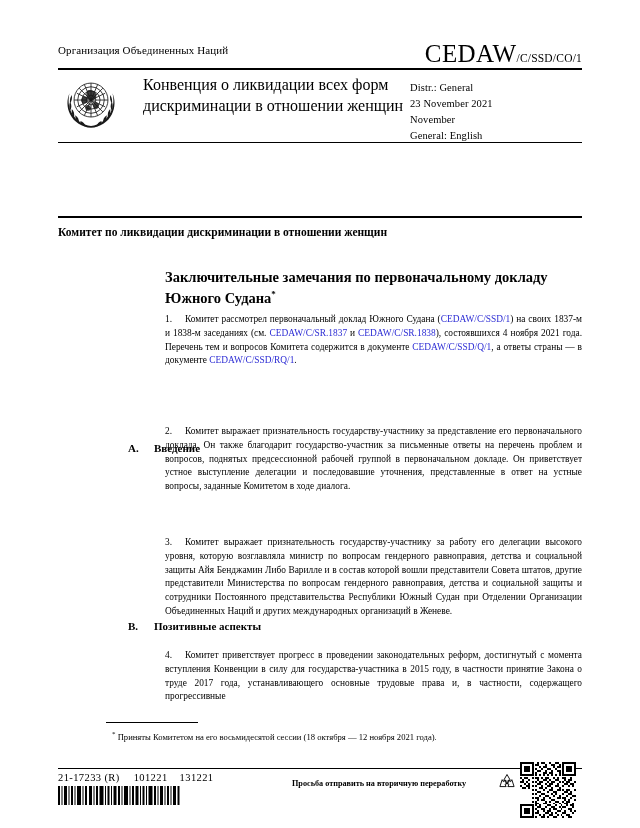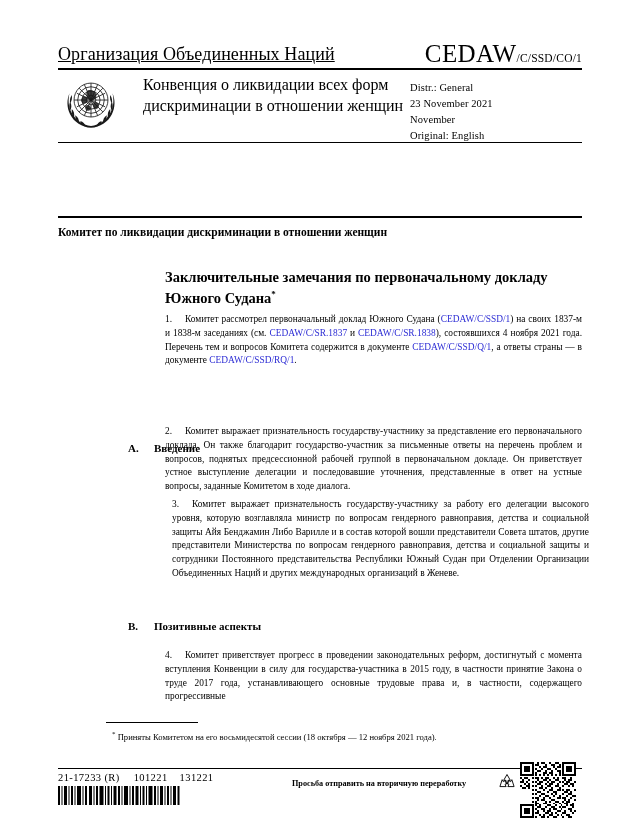--- a/index.html
+++ b/index.html
@@ -23,25 +23,24 @@
   }
 
   
   .masthead {
     position: absolute;
     left: 58px;
     top: 44px;
     width: 524px;
   }
   .org-line {
-    font-size: 18px;
+    font-size: 11px;
     letter-spacing: 0.1px;
-    padding-bottom: 3px;
+    padding-bottom: 12px;
     white-space: nowrap;
-    text-decoration: underline;
   }
   .symbol-line {
     position: absolute;
     right: 0;
     top: -4px;
     text-align: right;
     white-space: nowrap;
   }
   .symbol-main {
     font-size: 25px;
@@ -277,21 +276,21 @@
           <path d="M42 48 C46 47 50 50 50 54 C49 58 45 59 42 57 C39 55 39 50 42 48 Z"></path>
         </g>
       </svg>
 
       <div class="conv-title">Конвенция о ликвидации всех форм дискриминации в отношении женщин</div>
 
       <div class="distr-block">
         <div>Distr.: General</div>
         <div>23 November 2021</div>
         <div>November</div>
-        <div>Original: English</div>
+        <div>General: English</div>
       </div>
     </div>
 
     <div class="rule-thin-bottom"></div>
   </div>
 
   <div class="committee-rule"></div>
   <div class="committee-name">Комитет по ликвидации дискриминации в отношении женщин</div>
 
   <div class="doc-title">
@@ -303,21 +302,21 @@
   </div>
 
   <div class="section-head" style="left:128px; top:396px;margin-top:46px;">
     <span class="letter">A.</span><span>Введение</span>
   </div>
 
   <div class="para" style="top:425px;">
     <span class="pnum">2.</span><span>Комитет выражает признательность государству-участнику за представление его первоначального доклада. Он также благодарит государство-участник за письменные ответы на перечень проблем и вопросов, поднятых предсессионной рабочей группой в первоначальном докладе. Он приветствует устное выступление делегации и последовавшие уточнения, представленные в ответ на устные вопросы, заданные Комитетом в ходе диалога.</span>
   </div>
 
-  <div class="para" style="top:498px;margin-left:7px;">
+  <div class="para" style="top:536px;">
     <span class="pnum">3.</span><span>Комитет выражает признательность государству-участнику за работу его делегации высокого уровня, которую возглавляла министр по вопросам гендерного равноправия, детства и социальной защиты Айя Бенджамин Либо Варилле и в состав которой вошли представители Совета штатов, другие представители Министерства по вопросам гендерного равноправия, детства и социальной защиты и сотрудники Постоянного представительства Республики Южный Судан при Отделении Организации Объединенных Наций и других международных организаций в Женеве.</span>
   </div>
 
   <div class="section-head" style="left:128px; top:620px;">
     <span class="letter">B.</span><span>Позитивные аспекты</span>
   </div>
 
   <div class="para" style="top:649px;">
     <span class="pnum">4.</span><span>Комитет приветствует прогресс в проведении законодательных реформ, достигнутый с момента вступления Конвенции в силу для государства-участника в 2015 году, в частности принятие Закона о труде 2017 года, устанавливающего основные трудовые права и, в частности, содержащего прогрессивные</span>
   </div>

